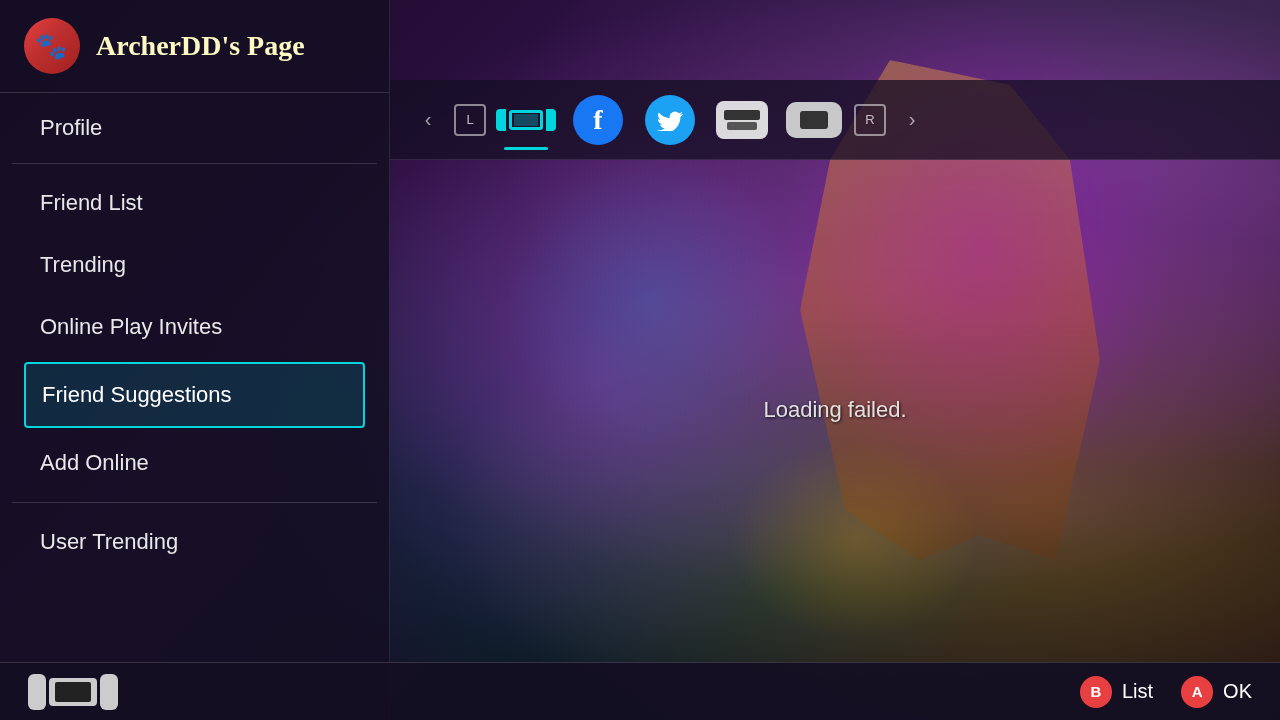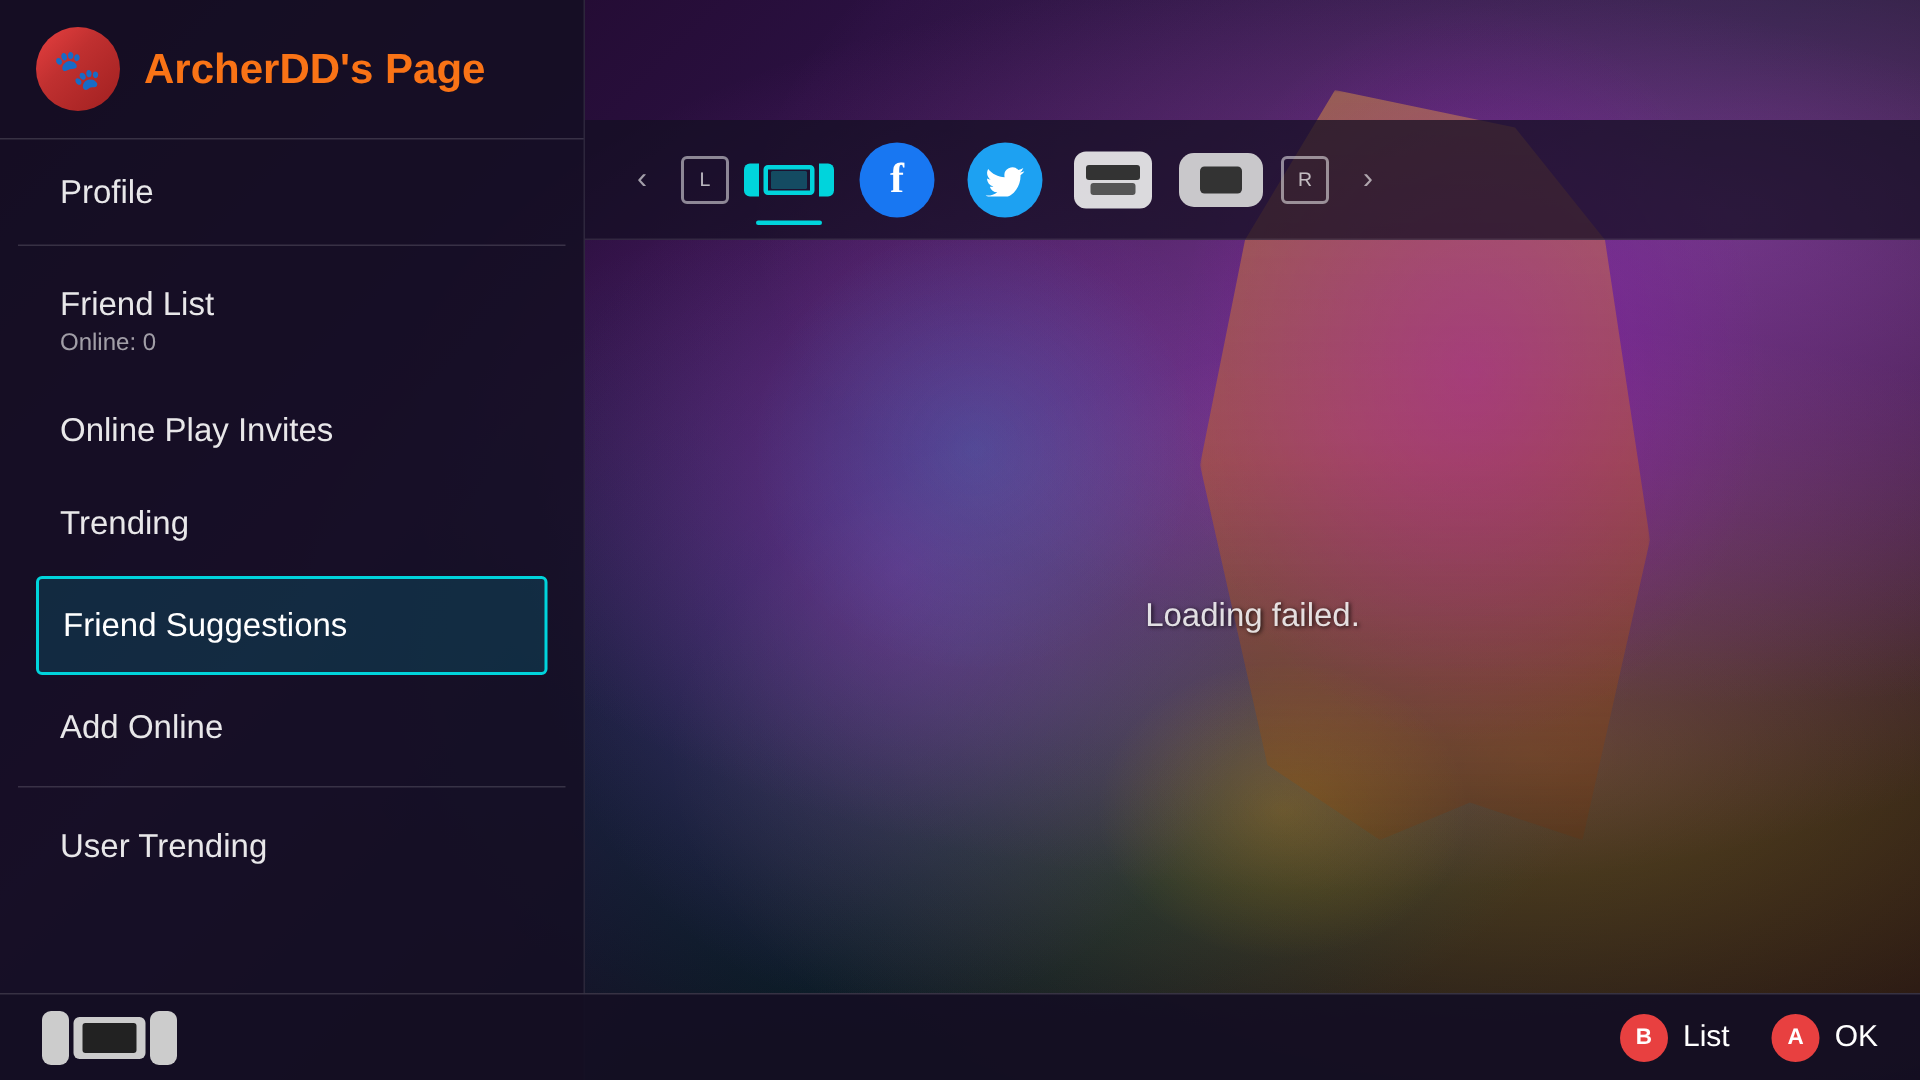--- a/index.html
+++ b/index.html
@@ -95,21 +95,22 @@
       height: 100%;
       display: flex;
       align-items: center;
       justify-content: center;
       font-size: 26px;
     }
 
     .page-title {
       font-size: 28px;
       font-weight: bold;
-      color: #f97316;
+      color: #fef9c3;
+      font-family: Liberation Serif, serif;
     }
 
     
     .menu-section {
       padding: 8px 12px;
     }
 
     .menu-section-divider {
       height: 1px;
       background: rgba(255,255,255,0.15);
@@ -421,26 +422,25 @@
     </div>
     <div class="page-title">ArcherDD's Page</div>
   </div>
 
   <div class="menu-section">
     <div class="menu-item profile">Profile</div>
     <div class="menu-section-divider"></div>
 
     <div class="menu-item">
       <div>Friend List</div>
-      <div style="font-size:16px; color:rgba(255,255,255,0.6); margin-top:4px;">Online: 0</div>
-    </div>
+    </div>
+
+    <div class="menu-item">Trending</div>
 
     <div class="menu-item">Online Play Invites</div>
-
-    <div class="menu-item">Trending</div>
 
     <div class="menu-item active">Friend Suggestions</div>
 
     <div class="menu-item">Add Online</div>
 
     <div class="menu-section-divider"></div>
 
     <div class="menu-item">User Trending</div>
   </div>
 

